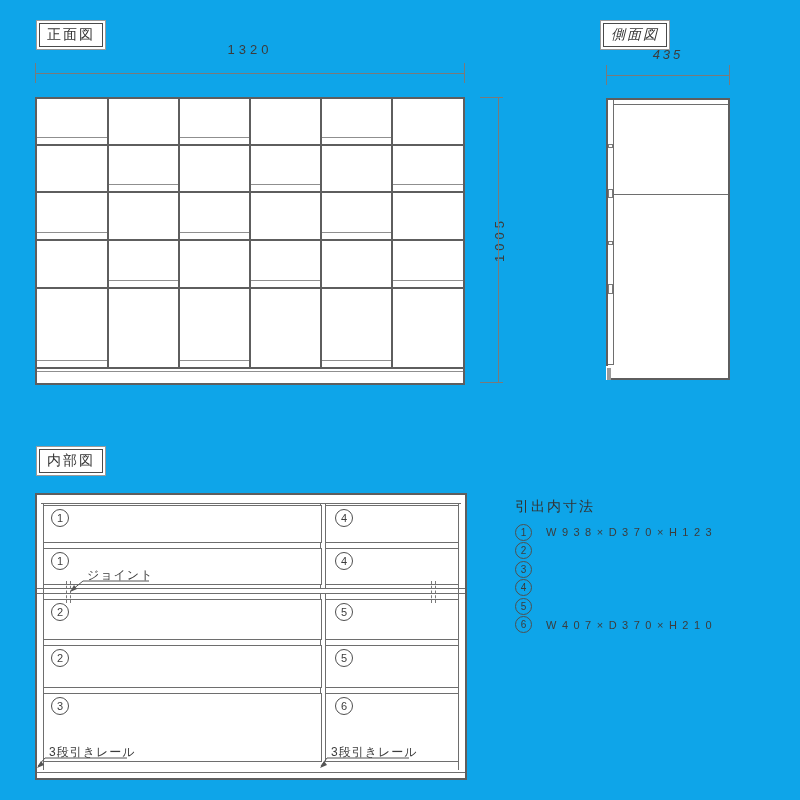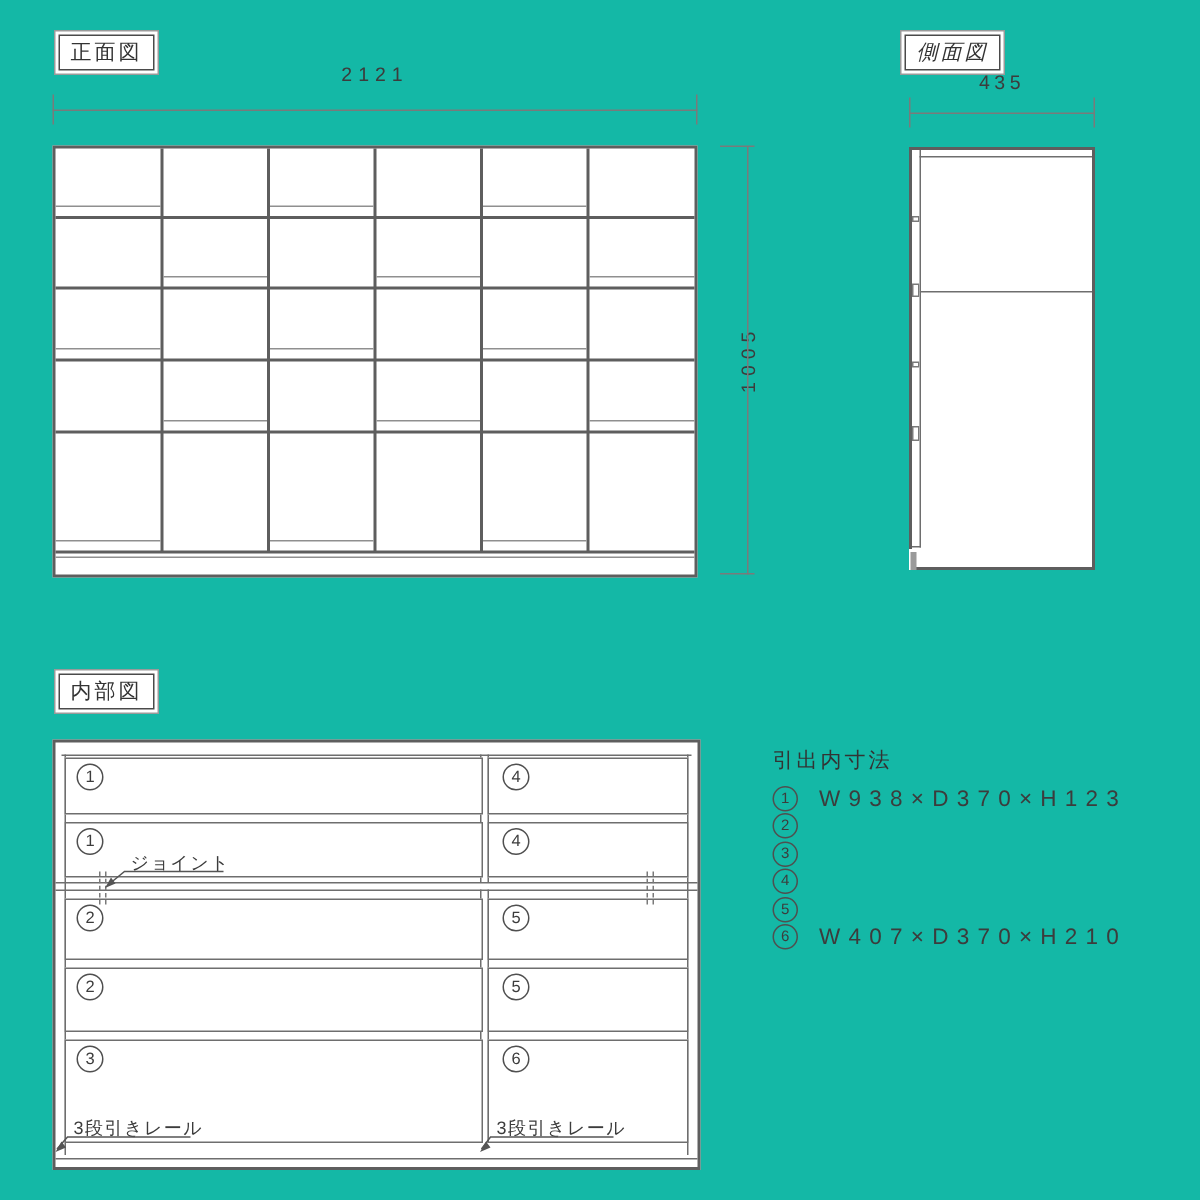--- a/index.html
+++ b/index.html
@@ -1,17 +1,17 @@
 <!DOCTYPE html>
 <html><head>
 <meta charset="utf-8">
 <style>
   html,body{margin:0;padding:0;background:#ffffff;}
   body{font-family:"Liberation Sans","DejaVu Sans",sans-serif;color:#3c3c3c;}
-  .canvas{position:relative;width:800px;height:800px;background:#14b8a6;overflow:hidden;}
+  .canvas{position:relative;width:800px;height:800px;background:#0ea5e9;overflow:hidden;}
 
   
   .hl{position:absolute;height:1px;background:#6e6e6e;}
   .vl{position:absolute;width:1px;background:#6e6e6e;}
   .hl2{position:absolute;height:2px;background:#5e5e5e;}
   .vl2{position:absolute;width:2px;background:#5e5e5e;}
   .gapline{position:absolute;height:1px;background:#8f8f8f;}
   .dimline{position:absolute;background:#7a7a7a;}
 
   
@@ -35,34 +35,34 @@
 
   .anno{position:absolute;font-size:12px;letter-spacing:1px;color:#3c3c3c;white-space:nowrap;}
 
   
   .notch{position:absolute;left:0;width:5px;border:1px solid #7a7a7a;box-sizing:border-box;background:#ffffff;}
 
   
   .dimlist{position:absolute;left:515px;top:498px;}
   .dimlist .title{font-size:14px;letter-spacing:2px;margin-bottom:7px;color:#333333;}
   .dim-item{display:flex;align-items:center;height:18.5px;}
-  .dim-item .spec{margin-left:14px;font-size:15px;letter-spacing:5.5px;color:#3c3c3c;white-space:nowrap;}
+  .dim-item .spec{margin-left:14px;font-size:11px;letter-spacing:5.5px;color:#3c3c3c;white-space:nowrap;}
 
   svg.leaders{position:absolute;left:0;top:0;overflow:visible;}
 </style>
 </head>
 <body>
 
 <div class="canvas">
 
   <div class="lblbox" style="left:36px;top:20px;">
     <div class="inner">正面図</div>
   </div>
 
-  <div class="dimtext" style="left:185px;top:42px;width:130px;">2121</div>
+  <div class="dimtext" style="left:185px;top:42px;width:130px;">1320</div>
   <div class="dimline" style="left:35px;top:73px;width:430px;height:1px;"></div>
   <div class="dimline" style="left:35px;top:63px;width:1px;height:20px;"></div>
   <div class="dimline" style="left:464px;top:63px;width:1px;height:20px;"></div>
 
   <div class="dimtext" style="left:462px;top:232px;width:74px;transform:rotate(-90deg);">1005</div>
   <div class="dimline" style="left:498px;top:98px;width:1px;height:285px;"></div>
   <div class="dimline" style="left:480px;top:97px;width:23px;height:1px;"></div>
   <div class="dimline" style="left:480px;top:382px;width:23px;height:1px;"></div>
 
   <div class="panel" style="left:35px;top:97px;width:430px;height:288px;">
@@ -95,21 +95,21 @@
     <div class="gapline" style="left:356px;top:181px;width:70px;"></div>
     <div class="gapline" style="left:0;top:261px;width:70px;"></div>
     <div class="gapline" style="left:143px;top:261px;width:69px;"></div>
     <div class="gapline" style="left:285px;top:261px;width:69px;"></div>
   </div>
 
   <div class="lblbox" style="left:600px;top:20px;font-style:italic;">
     <div class="inner">側面図</div>
   </div>
 
-  <div class="dimtext" style="left:618px;top:47px;width:100px;letter-spacing:3px;">435</div>
+  <div class="dimtext" style="left:618px;top:47px;width:100px;letter-spacing:3px;font-style:italic;">435</div>
   <div class="dimline" style="left:606px;top:75px;width:124px;height:1px;"></div>
   <div class="dimline" style="left:606px;top:65px;width:1px;height:20px;"></div>
   <div class="dimline" style="left:729px;top:65px;width:1px;height:20px;"></div>
 
   <div class="panel" style="left:606px;top:98px;width:124px;height:282px;">
     <div class="vl" style="left:5px;top:0;height:265px;"></div>
     <div class="hl" style="left:5px;top:4px;width:115px;"></div>
     <div class="hl" style="left:5px;top:94px;width:115px;"></div>
     <div class="notch" style="top:44px;height:4px;"></div>
     <div class="notch" style="top:89px;height:9px;"></div>

